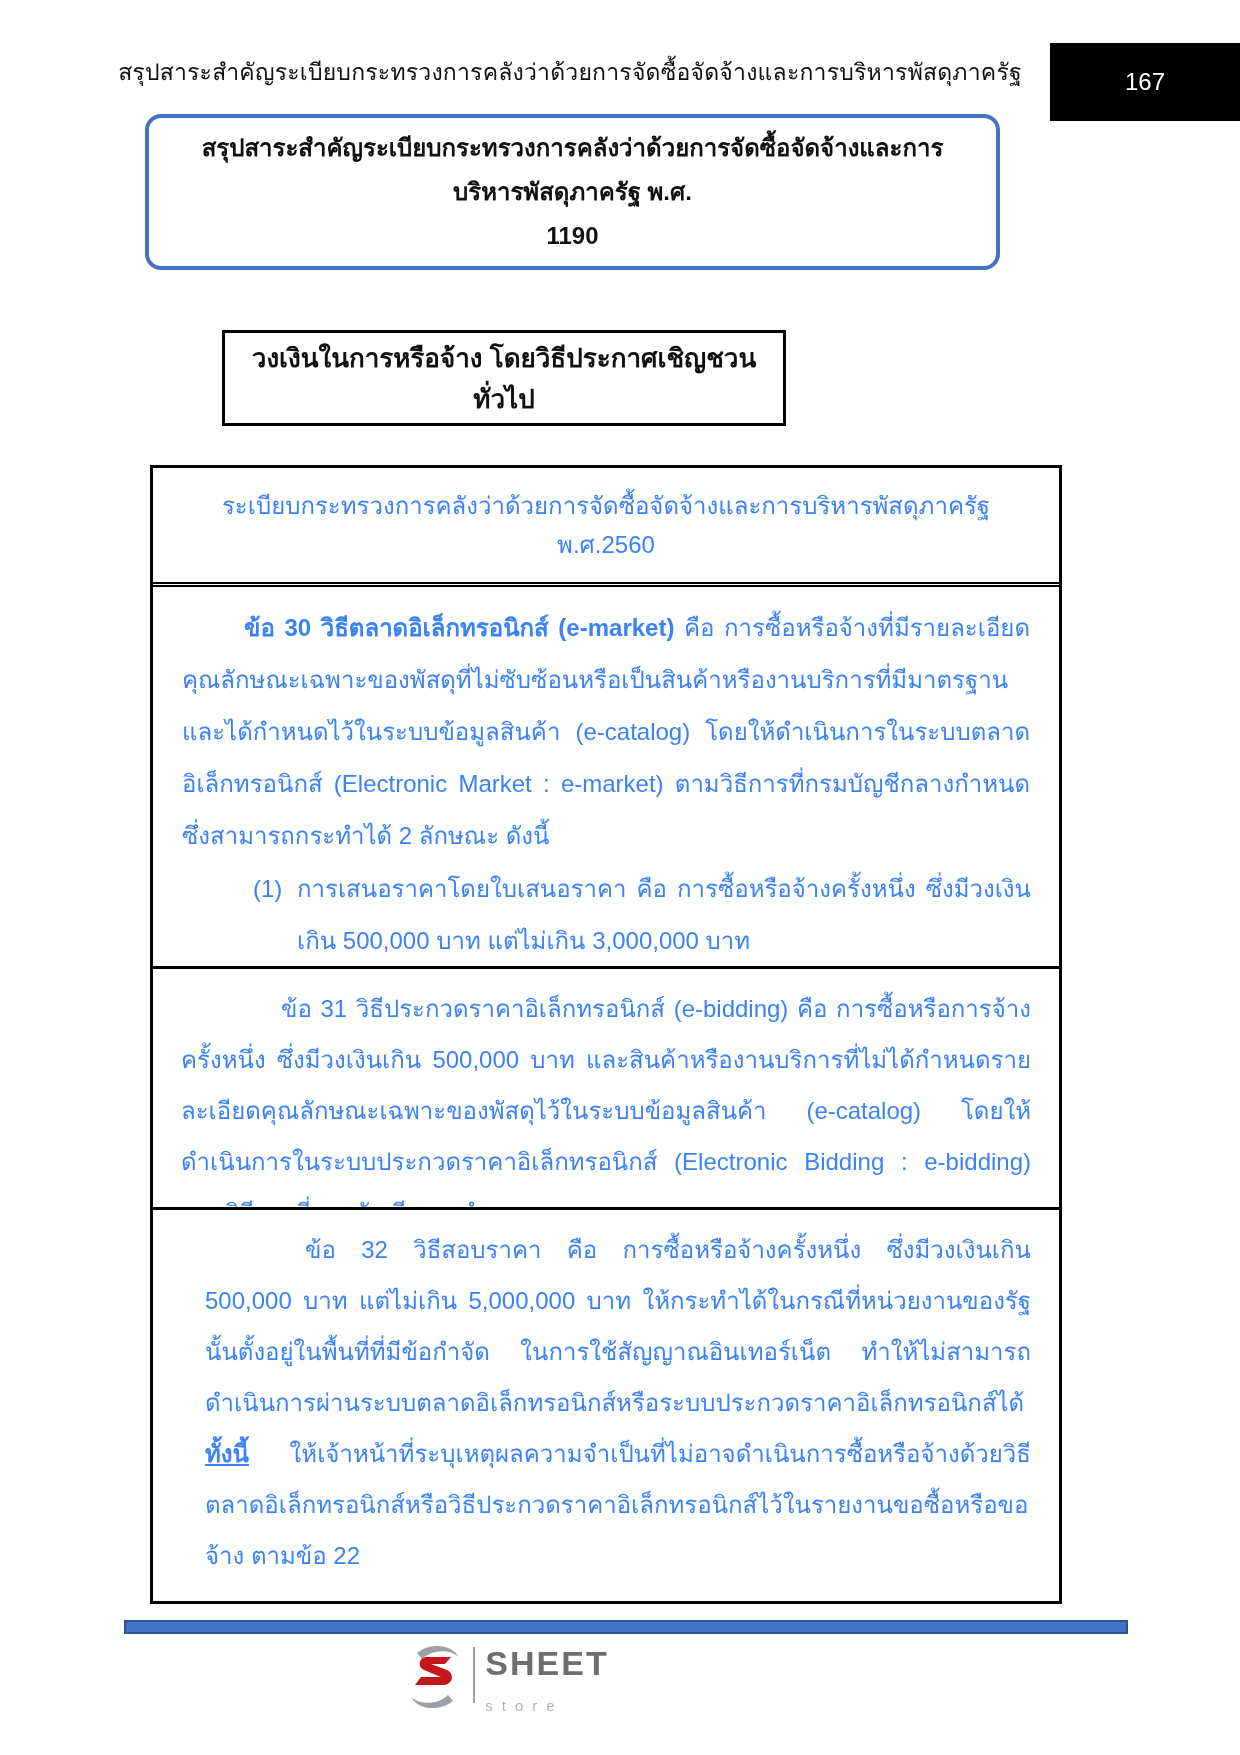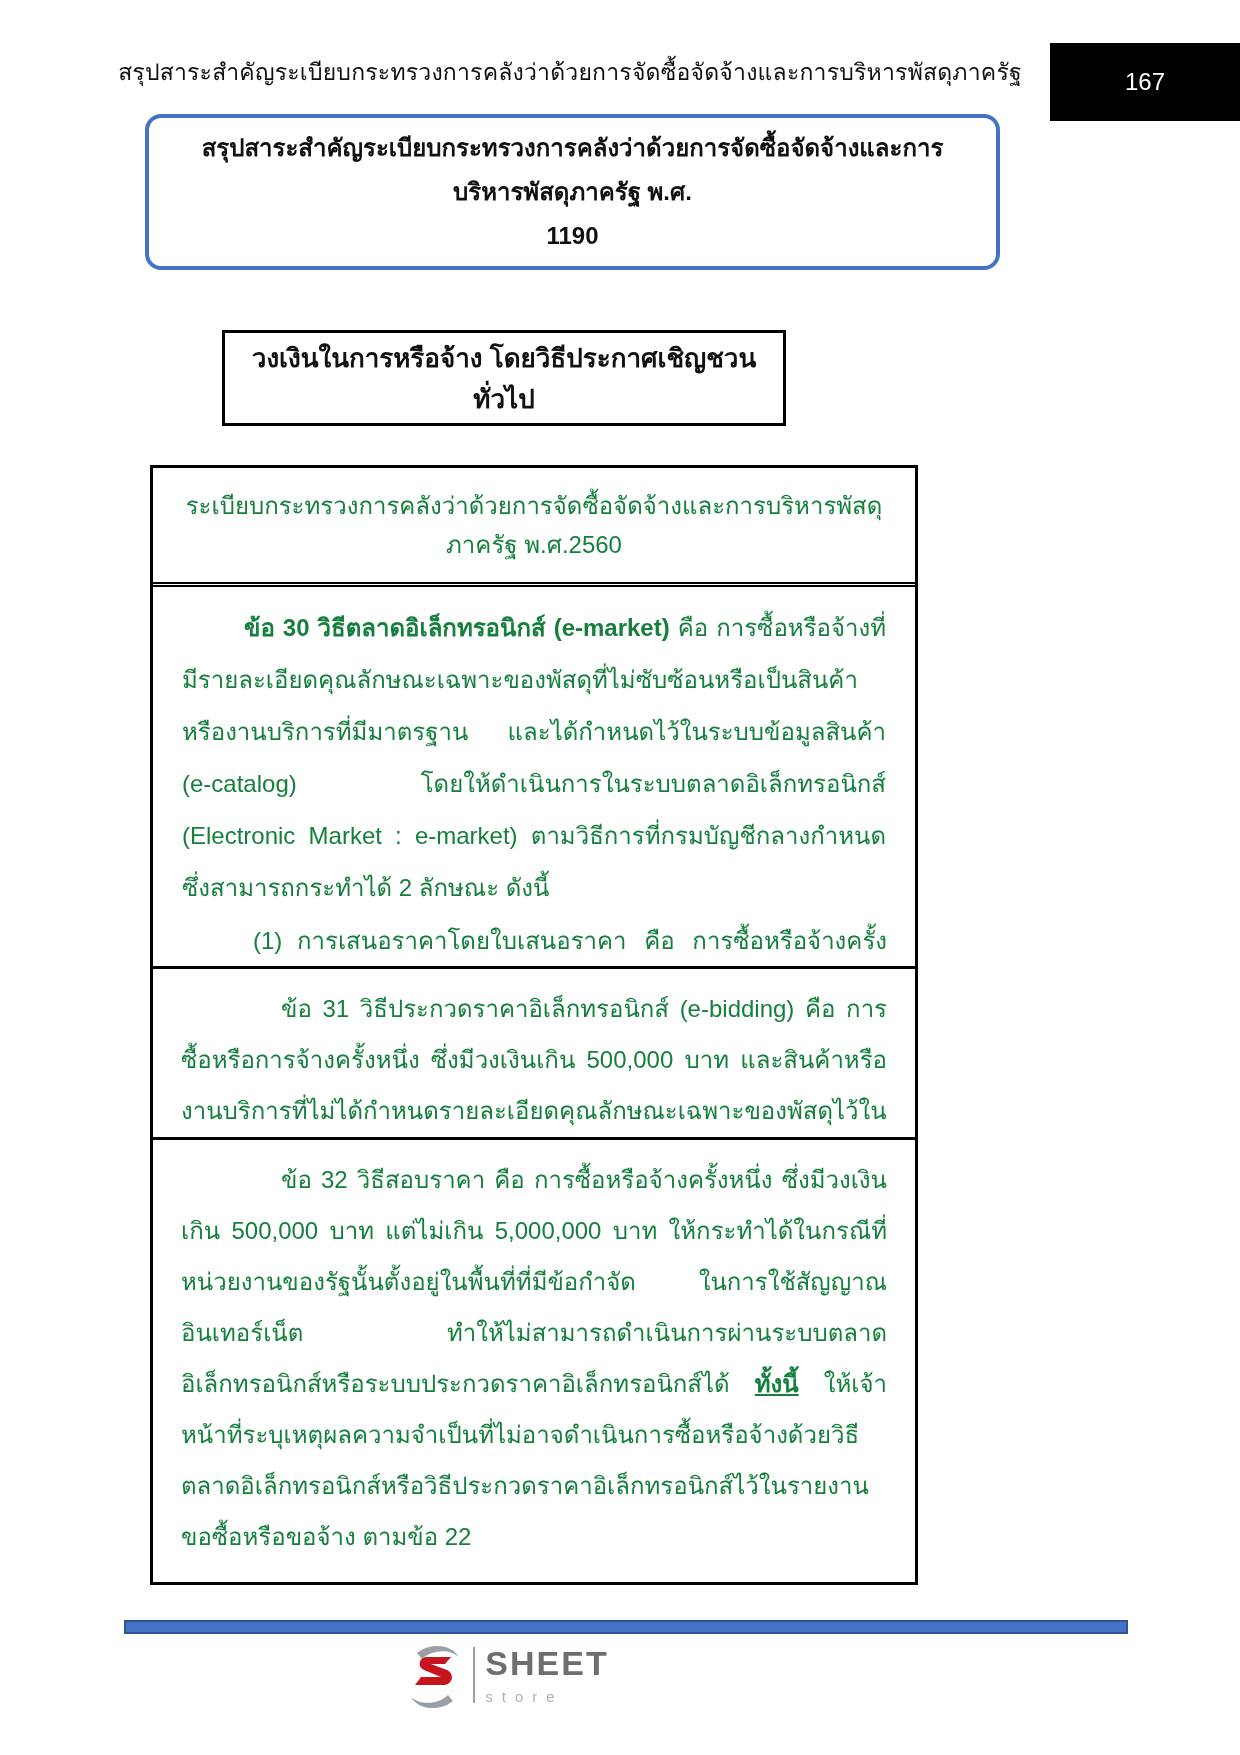--- a/index.html
+++ b/index.html
@@ -28,54 +28,54 @@
   .summary-banner .ln{font-weight:bold;font-size:24px;line-height:44px;text-align:center;}
   
   .section-title-box{
     position:absolute;top:330px;left:222px;width:564px;height:96px;
     border:3px solid #000;box-sizing:border-box;
     display:flex;align-items:center;justify-content:center;
   }
   .section-title-box .t{font-weight:bold;font-size:26px;text-align:center;}
   
   .content-box{
-    position:absolute;left:150px;width:768px;border:3px solid #000;
-    box-sizing:border-box;background:#fff;font-size:24px;color:#15803d;
+    position:absolute;left:150px;width:912px;border:3px solid #000;
+    box-sizing:border-box;background:#fff;font-size:24px;color:#3b82f6;
   }
   .box-regulation{top:465px;}
   .box-regulation .reg-header{
     padding:18px 20px;text-align:center;border-bottom:5px double #000;font-size:24px;
   }
   .box-regulation .reg-body{padding:14px 28px 22px 28px;line-height:52px;}
   .reg-body p.lead{margin:1px;text-indent:62px;text-align:justify;}
   .reg-body .bold{font-weight:bold;}
   .reg-list{margin:0 0 0 72px;}
   .reg-list .li{display:flex;align-items:flex-start;}
   .reg-list .num{flex:0 0 44px;}
   .reg-list .itxt{flex:1;text-align:justify;}
   .box-c31{top:966px;}
   .box-c31 .para, .box-c32 .para{
     margin:0;padding:14px 28px 20px 28px;line-height:51px;
     text-indent:100px;text-align:justify;
   }
-  .box-c32{top:1137px;}
+  .box-c32{top:1207px;padding-left:24px;}
   .emph{font-weight:bold;text-decoration:underline;}
   
   .footer-rule{
     position:absolute;top:1620px;left:124px;width:1000px;height:10px;
     background:#4472C4;border:2px solid #2F5496;
   }
   .footer-logo{
     position:absolute;top:1645px;left:0;width:1016px;
     display:flex;align-items:flex-start;justify-content:center;gap:10px;
   }
   .logo-icon{width:56px;height:64px;flex:0 0 auto;}
   .logo-divider{width:2px;height:56px;background:#9aa0a6;margin-top:2px;}
   .brand-name{font-size:34px;font-weight:bold;color:#6d6e71;letter-spacing:2px;line-height:36px;}
-  .brand-sub{font-size:15px;color:#b0b1b3;letter-spacing:9px;margin-top:7px;}
+  .brand-sub{font-size:15px;color:#b0b1b3;letter-spacing:9px;margin-top:16px;}
 </style>
 </head>
 <body>
 
 <div class="header-title">สรุปสาระสำคัญระเบียบกระทรวงการคลังว่าด้วยการจัดซื้อจัดจ้างและการบริหารพัสดุภาครัฐ</div>
 <div class="page-num-box">
   <span>167</span>
 </div>
 
 <div class="summary-banner">

